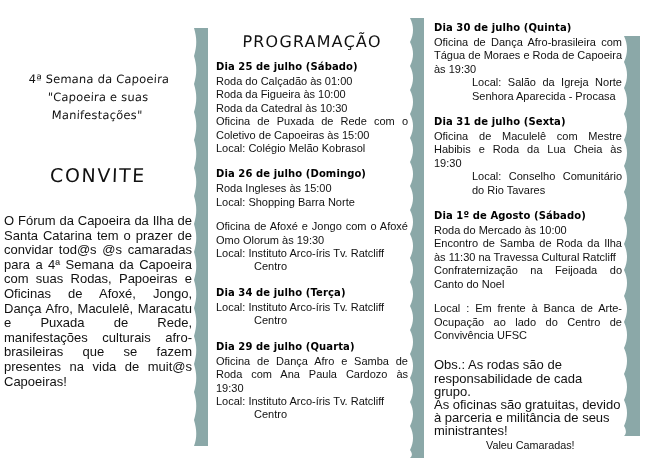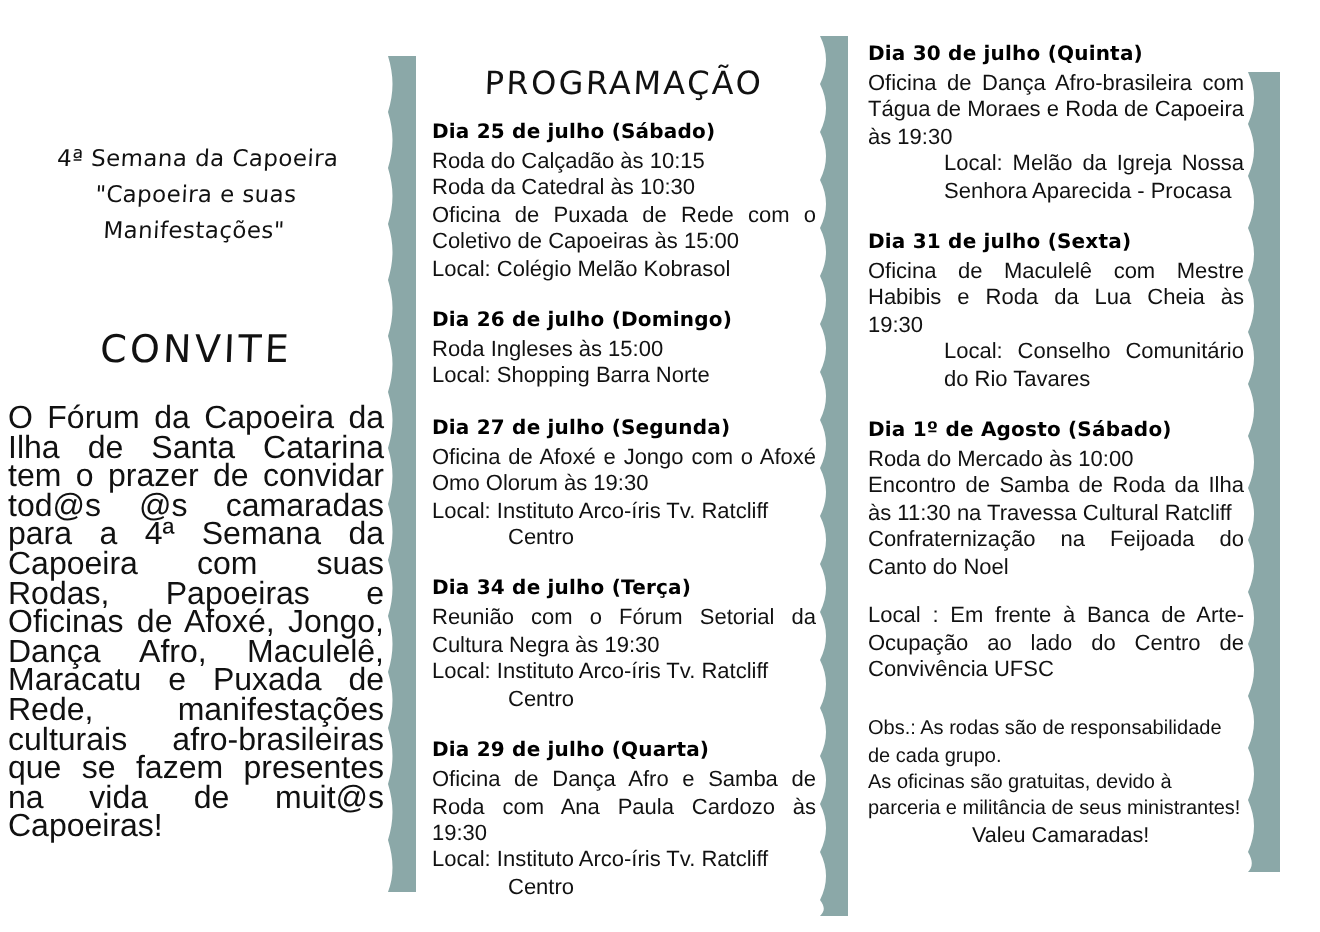--- a/index.html
+++ b/index.html
@@ -65,22 +65,22 @@
     text-align: center;
     font-size: 16px;
     letter-spacing: 1.2px;
     font-weight: 500;
     margin-bottom: 8px;
     transform: skewX(-2deg);
   }
 
   
   #invite-body {
-    margin-top: 17px;
-    font-size: 16px;
+    margin-top: 28px;
+    font-size: 13px;
     line-height: 14.6px;
     text-align: justify;
     text-align-last: left;
     color: #111;
   }
 
   
   .day-block { margin-bottom: 11px; }
   .day-title {
     font-family: "DejaVu Sans", sans-serif;
@@ -96,21 +96,21 @@
     line-height: 13.4px;
     text-align: justify;
     text-align-last: left;
     color: #111;
   }
   .day-line.indent { padding-left: 38px; text-align-last: left; }
 
   
   #obs-note {
     margin-top: 16px;
-    font-size: 10px;
+    font-size: 13px;
     line-height: 13.2px;
     color: #111;
   }
   #obs-valeu {
     margin-top: 0px;
     padding-left: 52px;
     font-size: 10.8px;
     line-height: 14px;
   }
 </style>
@@ -203,57 +203,56 @@
     <div class="script" id="convite-heading">CONVITE</div>
 
     <div id="invite-body">O Fórum da Capoeira da Ilha de Santa Catarina tem o prazer de convidar tod@s @s camaradas para a 4ª Semana da Capoeira com suas Rodas, Papoeiras e Oficinas de Afoxé, Jongo, Dança Afro, Maculelê, Maracatu e Puxada de Rede, manifestações culturais afro-brasileiras que se fazem presentes na vida de muit@s Capoeiras!</div>
   </div>
 
   <div class="col" id="col-mid">
     <div class="script" id="programacao-heading">PROGRAMAÇÃO</div>
     <div id="mid-days">
         <div class="day-block">
           <div class="day-title">Dia 25 de julho (Sábado)</div>
-          <div class="day-line">Roda do Calçadão às 10:15</div>
+          <div class="day-line">Roda do Calçadão às 01:00</div>
+          <div class="day-line">Roda da Figueira às 10:00</div>
           <div class="day-line">Roda da Catedral às 10:30</div>
           <div class="day-line">Oficina de Puxada de Rede com o Coletivo de Capoeiras às 15:00</div>
           <div class="day-line">Local: Colégio Melão Kobrasol</div>
         </div>
         <div class="day-block">
           <div class="day-title">Dia 26 de julho (Domingo)</div>
           <div class="day-line">Roda Ingleses às 15:00</div>
           <div class="day-line">Local: Shopping Barra Norte</div>
         </div>
         <div class="day-block">
-          <div class="day-title">Dia 27 de julho (Segunda)</div>
           <div class="day-line">Oficina de Afoxé e Jongo com o  Afoxé Omo Olorum às 19:30</div>
           <div class="day-line">Local:  Instituto  Arco-íris  Tv.  Ratcliff</div>
           <div class="day-line indent">Centro</div>
         </div>
         <div class="day-block">
           <div class="day-title">Dia 34 de julho (Terça)</div>
-          <div class="day-line">Reunião com o Fórum Setorial da Cultura Negra às 19:30</div>
           <div class="day-line">Local:  Instituto  Arco-íris  Tv.  Ratcliff</div>
           <div class="day-line indent">Centro</div>
         </div>
         <div class="day-block">
           <div class="day-title">Dia 29 de julho (Quarta)</div>
           <div class="day-line">Oficina de Dança Afro e Samba de Roda com Ana Paula Cardozo às 19:30</div>
           <div class="day-line">Local:  Instituto  Arco-íris  Tv.  Ratcliff</div>
           <div class="day-line indent">Centro</div>
         </div>
       </div>
   </div>
 
   <div class="col" id="col-right">
     <div id="right-days">
         <div class="day-block">
           <div class="day-title">Dia 30 de julho (Quinta)</div>
           <div class="day-line">Oficina de Dança Afro-brasileira com Tágua de Moraes e Roda de Capoeira às 19:30</div>
-          <div class="day-line indent">Local: Melão da Igreja Nossa Senhora Aparecida - Procasa</div>
+          <div class="day-line indent">Local: Salão da Igreja Norte Senhora Aparecida - Procasa</div>
         </div>
         <div class="day-block">
           <div class="day-title">Dia 31 de julho (Sexta)</div>
           <div class="day-line">Oficina de Maculelê com Mestre Habibis e Roda da Lua Cheia às 19:30</div>
           <div class="day-line indent">Local: Conselho Comunitário do Rio Tavares</div>
         </div>
         <div class="day-block">
           <div class="day-title">Dia 1º de Agosto (Sábado)</div>
           <div class="day-line">Roda do Mercado às 10:00</div>
           <div class="day-line">Encontro de Samba de Roda da Ilha às 11:30 na Travessa Cultural Ratcliff</div>

